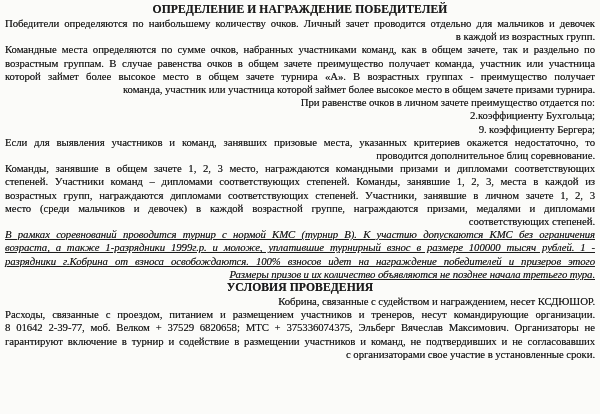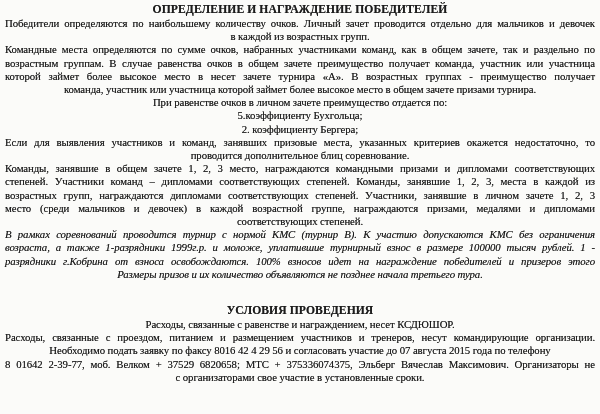--- a/index.html
+++ b/index.html
@@ -24,62 +24,63 @@
     filter: blur(0.18px);
   }
   .heading {
     text-align: center;
     font-weight: bold;
     font-size: 11.6px;
     line-height: 14px;
     letter-spacing: 0.1px;
   }
   .heading.second {
-    margin-top: 23px;
+    margin-top: 0;
   }
   .line {
     white-space: normal;
-    text-align: center;
+    text-align: right;
   }
   .line.j {
     text-align: justify;
     text-align-last: justify;
   }
   .line.i {
     font-style: italic;
+    text-decoration: underline;
   }
 </style>
 </head>
 <body>
 
 <div class="doc">
   <div class="heading">ОПРЕДЕЛЕНИЕ И НАГРАЖДЕНИЕ ПОБЕДИТЕЛЕЙ</div>
   <div class="lines">
       <div class="line j">Победители определяются по наибольшему количеству очков. Личный зачет проводится отдельно для мальчиков и девочек</div>
       <div class="line">в каждой из возрастных групп.</div>
       <div class="line j">Командные места определяются по сумме очков, набранных участниками команд, как в общем зачете, так и раздельно по</div>
       <div class="line j">возрастным группам. В случае равенства очков в общем зачете преимущество получает команда, участник или участница</div>
-      <div class="line j">которой займет более высокое место в несет зачете турнира «А». В возрастных группах - преимущество получает</div>
+      <div class="line j">которой займет более высокое место в общем зачете турнира «А». В возрастных группах - преимущество получает</div>
       <div class="line">команда, участник или участница которой займет более высокое место в общем зачете призами турнира.</div>
       <div class="line">При равенстве очков в личном зачете преимущество отдается по:</div>
-      <div class="line">5.коэффициенту Бухгольца;</div>
-      <div class="line">2. коэффициенту Бергера;</div>
+      <div class="line">2.коэффициенту Бухгольца;</div>
+      <div class="line">9. коэффициенту Бергера;</div>
       <div class="line j">Если для выявления участников и команд, занявших призовые места, указанных критериев окажется недостаточно, то</div>
       <div class="line">проводится дополнительное блиц соревнование.</div>
       <div class="line j">Команды, занявшие в общем зачете 1, 2, 3 место, награждаются командными призами и дипломами соответствующих</div>
       <div class="line j">степеней. Участники команд – дипломами соответствующих степеней. Команды, занявшие 1, 2, 3, места в каждой из</div>
       <div class="line j">возрастных групп, награждаются дипломами соответствующих степеней. Участники, занявшие в личном зачете 1, 2, 3</div>
       <div class="line j">место (среди мальчиков и девочек) в каждой возрастной группе, награждаются призами, медалями и дипломами</div>
       <div class="line">соответствующих степеней.</div>
       <div class="line j i">В рамках соревнований проводится турнир с нормой КМС (турнир В). К участию допускаются КМС без ограничения</div>
       <div class="line j i">возраста, а также 1-разрядники 1999г.р. и моложе, уплатившие турнирный взнос в размере 100000 тысяч рублей. 1 -</div>
       <div class="line j i">разрядники г.Кобрина от взноса освобождаются. 100% взносов идет на награждение победителей и призеров этого</div>
       <div class="line i">Размеры призов и их количество объявляются не позднее начала третьего тура.</div>
     </div>
   <div class="heading second">УСЛОВИЯ ПРОВЕДЕНИЯ</div>
   <div class="lines">
-      <div class="line">Расходы, связанные с равенстве и награждением, несет КСДЮШОР.</div>
+      <div class="line">Кобрина, связанные с судейством и награждением, несет КСДЮШОР.</div>
       <div class="line j">Расходы, связанные с проездом, питанием и размещением участников и тренеров, несут командирующие организации.</div>
-      <div class="line">Необходимо подать заявку по факсу 8016 42 4 29 56 и согласовать участие до 07 августа 2015 года по телефону</div>
       <div class="line j">8 01642 2-39-77, моб. Велком + 37529 6820658; МТС + 375336074375, Эльберг Вячеслав Максимович. Организаторы не</div>
+      <div class="line j">гарантируют включение в турнир и содействие в размещении участников и команд, не подтвердивших и не согласовавших</div>
       <div class="line">с организаторами свое участие в установленные сроки.</div>
     </div>
 </div>
 
 </body></html>

